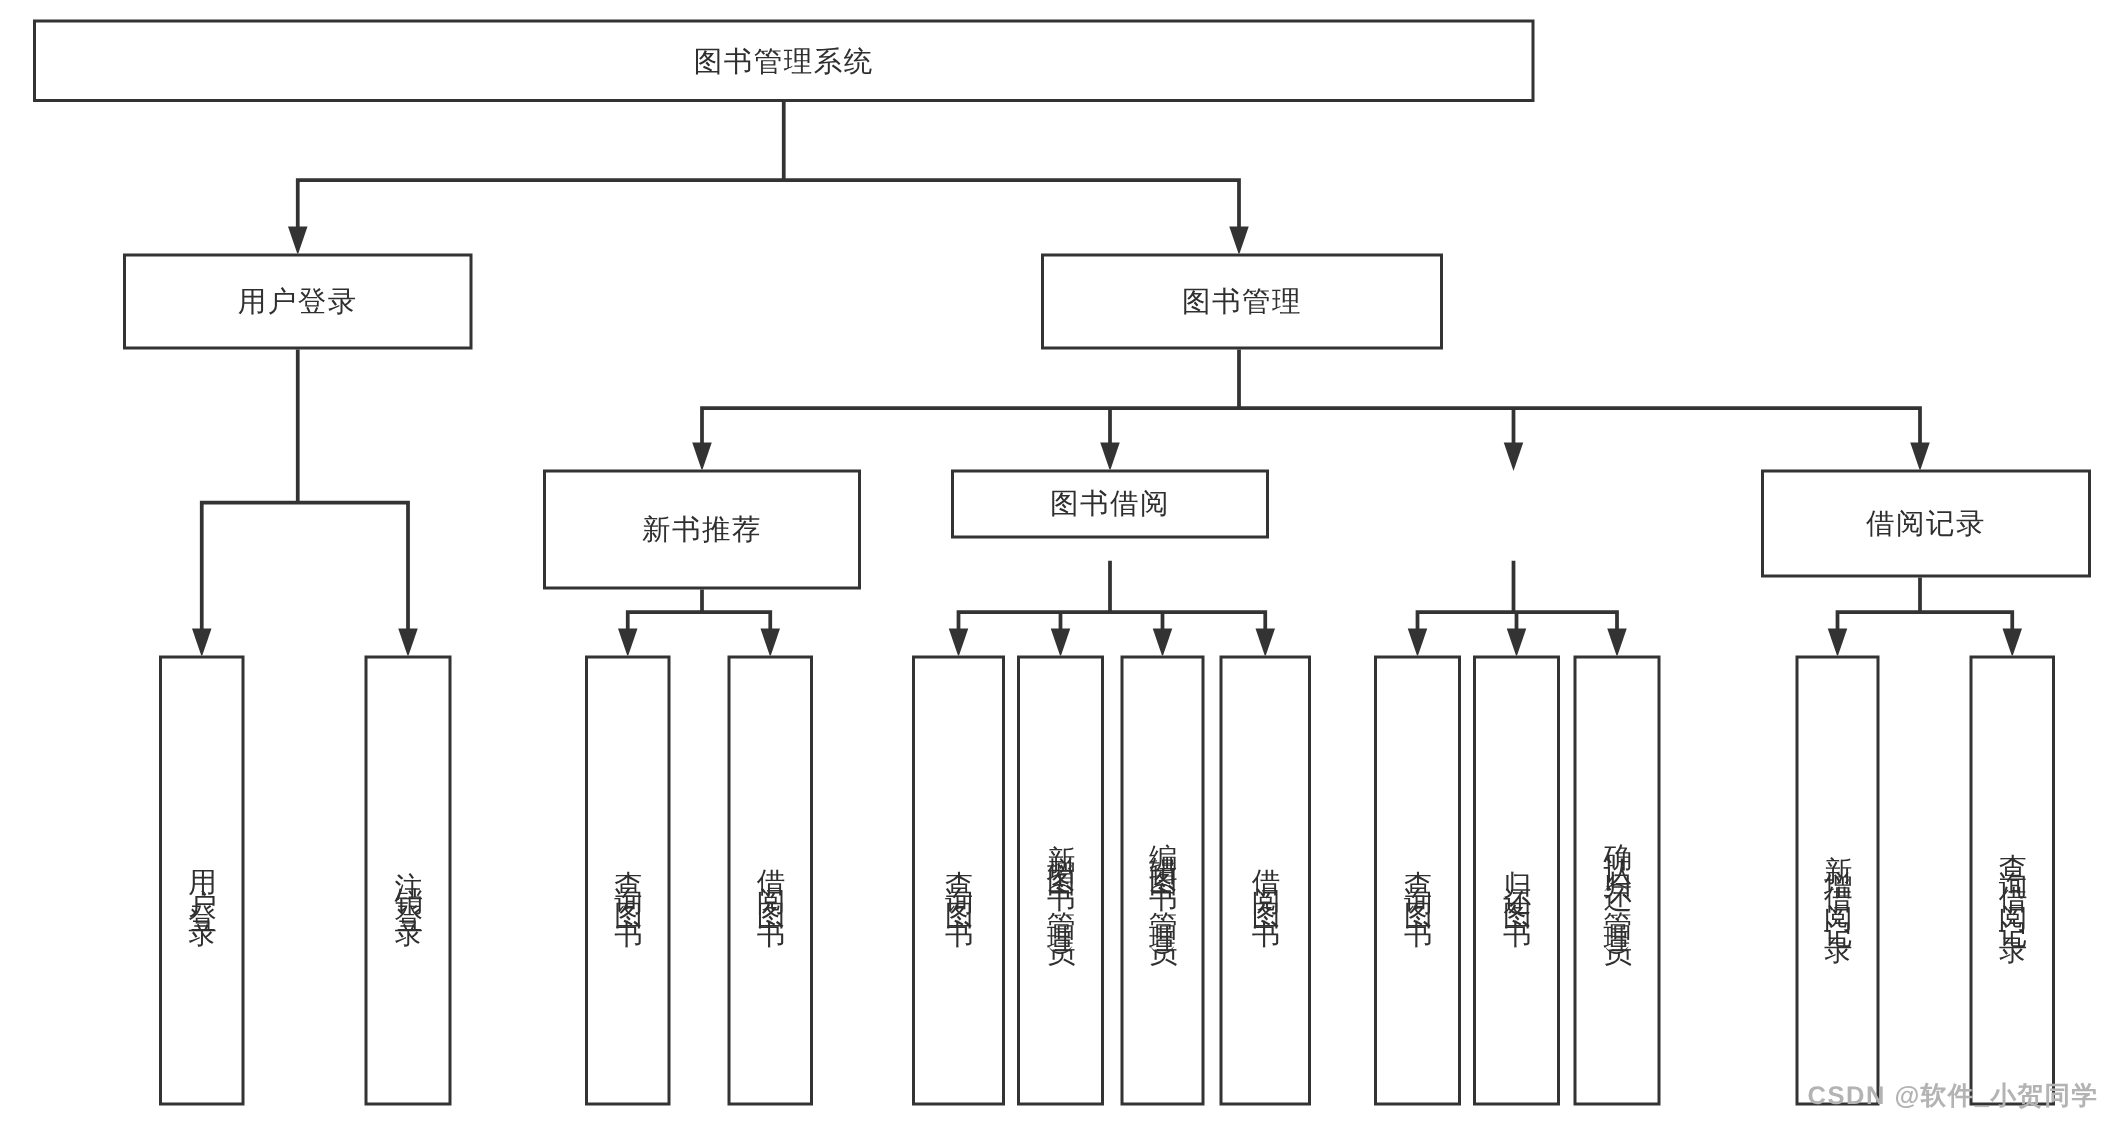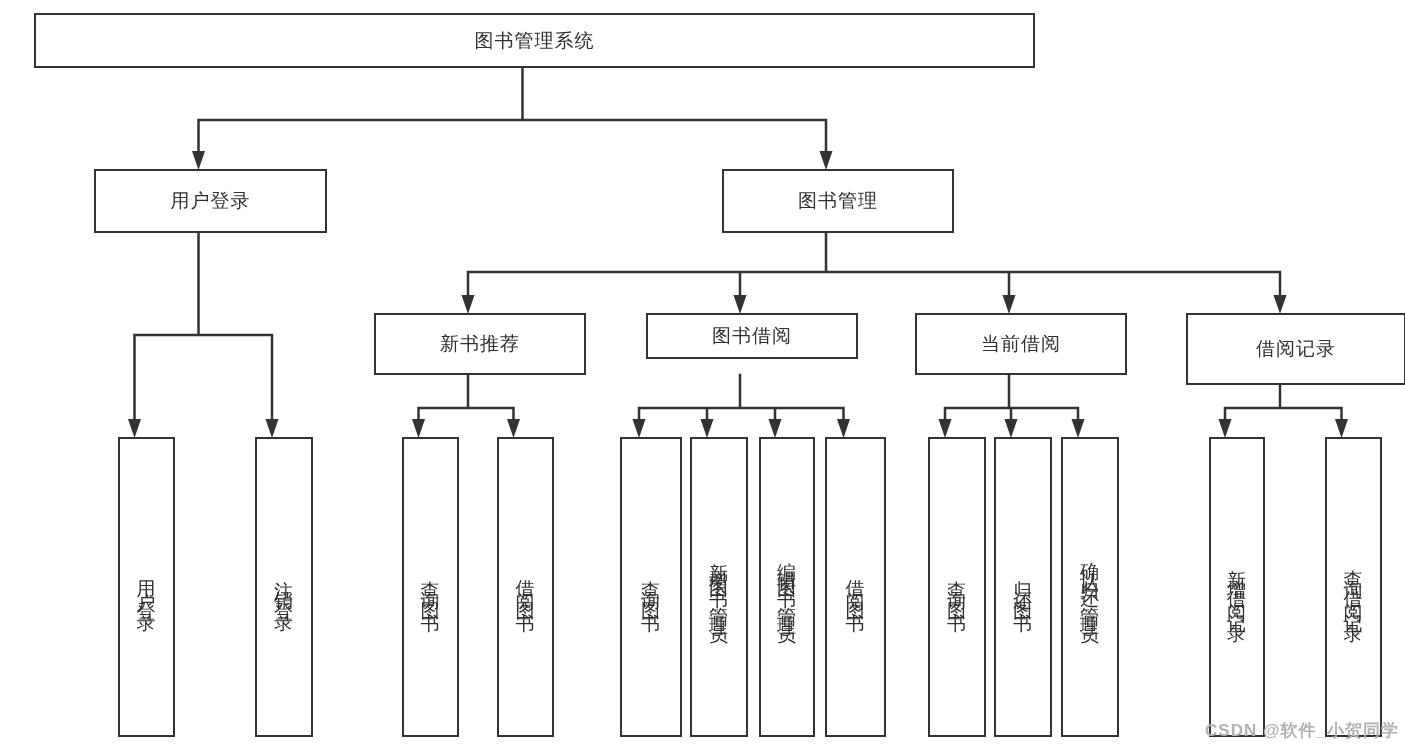--- a/index.html
+++ b/index.html
@@ -31,21 +31,20 @@
   .ahead { fill: var(--line); }
   .node {
     position: absolute;
     box-sizing: border-box;
     border: 2.5px solid var(--line);
     background: var(--background);
     display: flex;
     align-items: center;
     justify-content: center;
     color: var(--text);
-    margin-left: 12px;
   }
   .hl {
     font-size: 19px;
     letter-spacing: 1px;
     white-space: nowrap;
   }
   .vl {
     writing-mode: vertical-rl;
     text-orientation: mixed;
     font-size: 19px;
@@ -121,32 +120,29 @@
     </g>
   </svg>
 
   <div class="node" style="left:22px;top:13px;width:1001px;height:55px">
     <span class="hl">图书管理系统</span>
   </div>
 
   <div class="node" style="left:82px;top:169px;width:233px;height:64px">
     <span class="hl">用户登录</span>
   </div>
-  <div class="node" style="left:710px;top:169px;width:232px;height:64px">
+  <div class="node" style="left:694px;top:169px;width:268px;height:64px">
     <span class="hl">图书管理</span>
   </div>
 
-  <div class="node" style="left:362px;top:313px;width:212px;height:62px">
+  <div class="node" style="left:362px;top:313px;width:212px;height:80px">
     <span class="hl">新书推荐</span>
   </div>
   <div class="node" style="left:634px;top:313px;width:212px;height:46px">
     <span class="hl">图书借阅</span>
-  </div>
-  <div class="node" style="left:903px;top:313px;width:212px;height:62px">
-    <span class="hl">当前借阅</span>
   </div>
   <div class="node" style="left:1174px;top:313px;width:220px;height:72px">
     <span class="hl">借阅记录</span>
   </div>
 
   <div class="node" style="left:106px;top:437px;width:57px;height:300px">
     <span class="vl">用户登录</span>
   </div>
   <div class="node" style="left:243px;top:437px;width:58px;height:300px">
     <span class="vl">注销登录</span>

